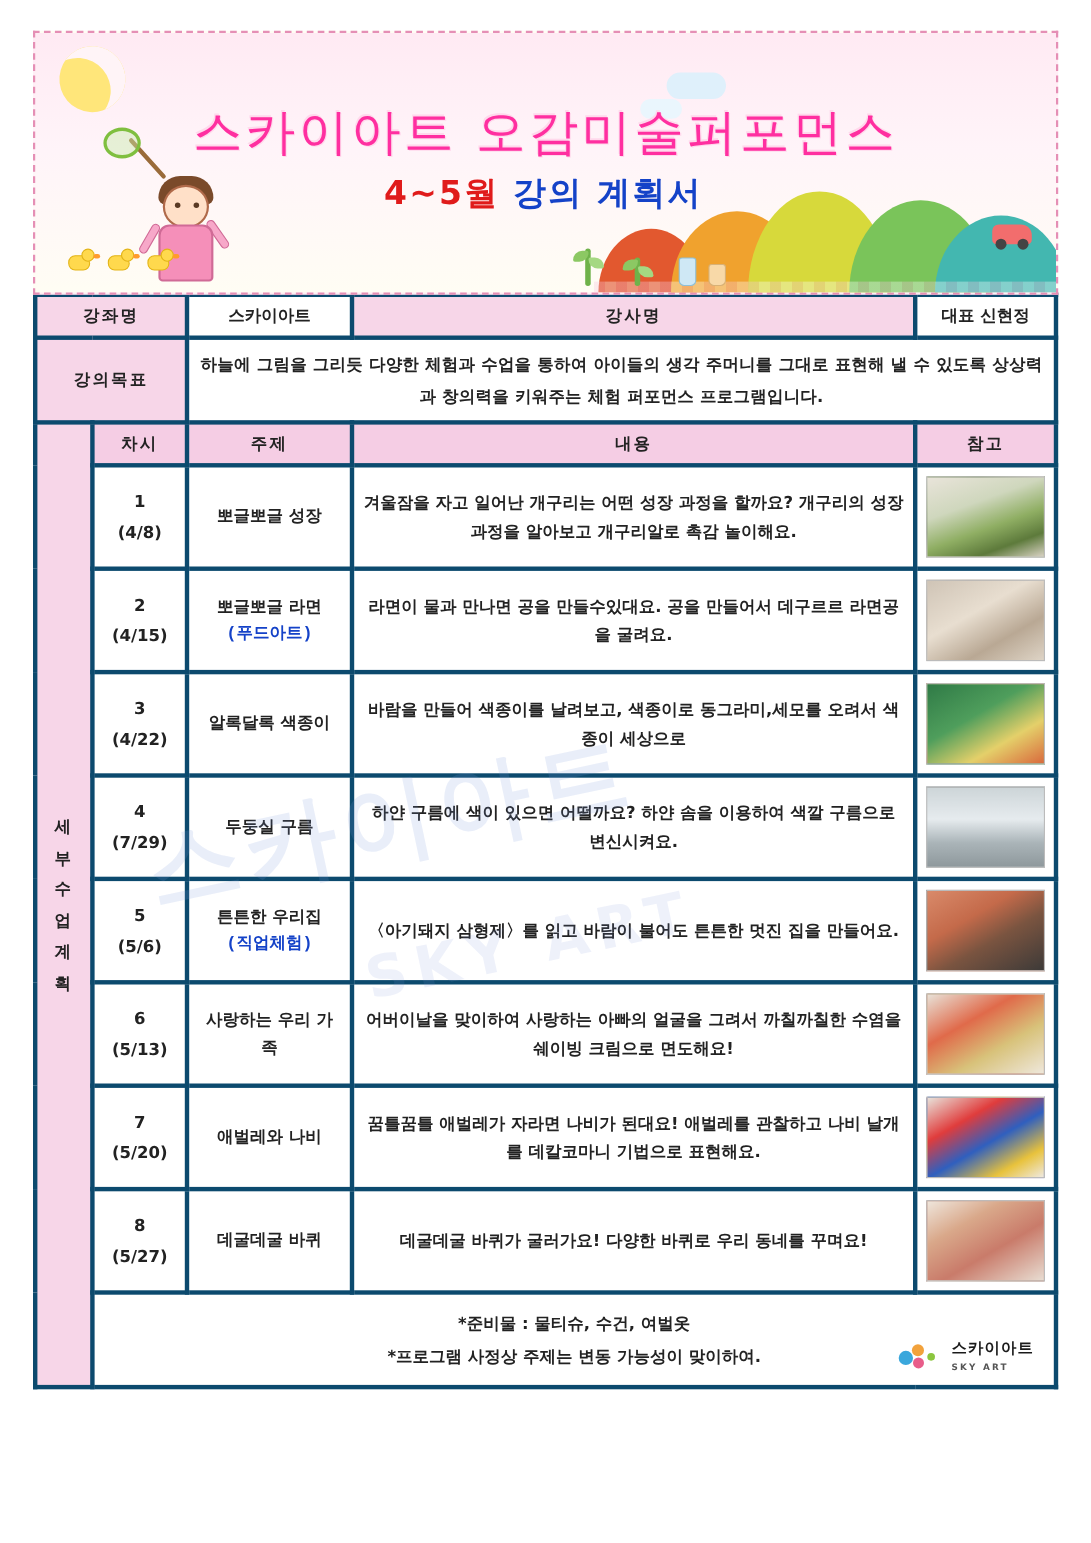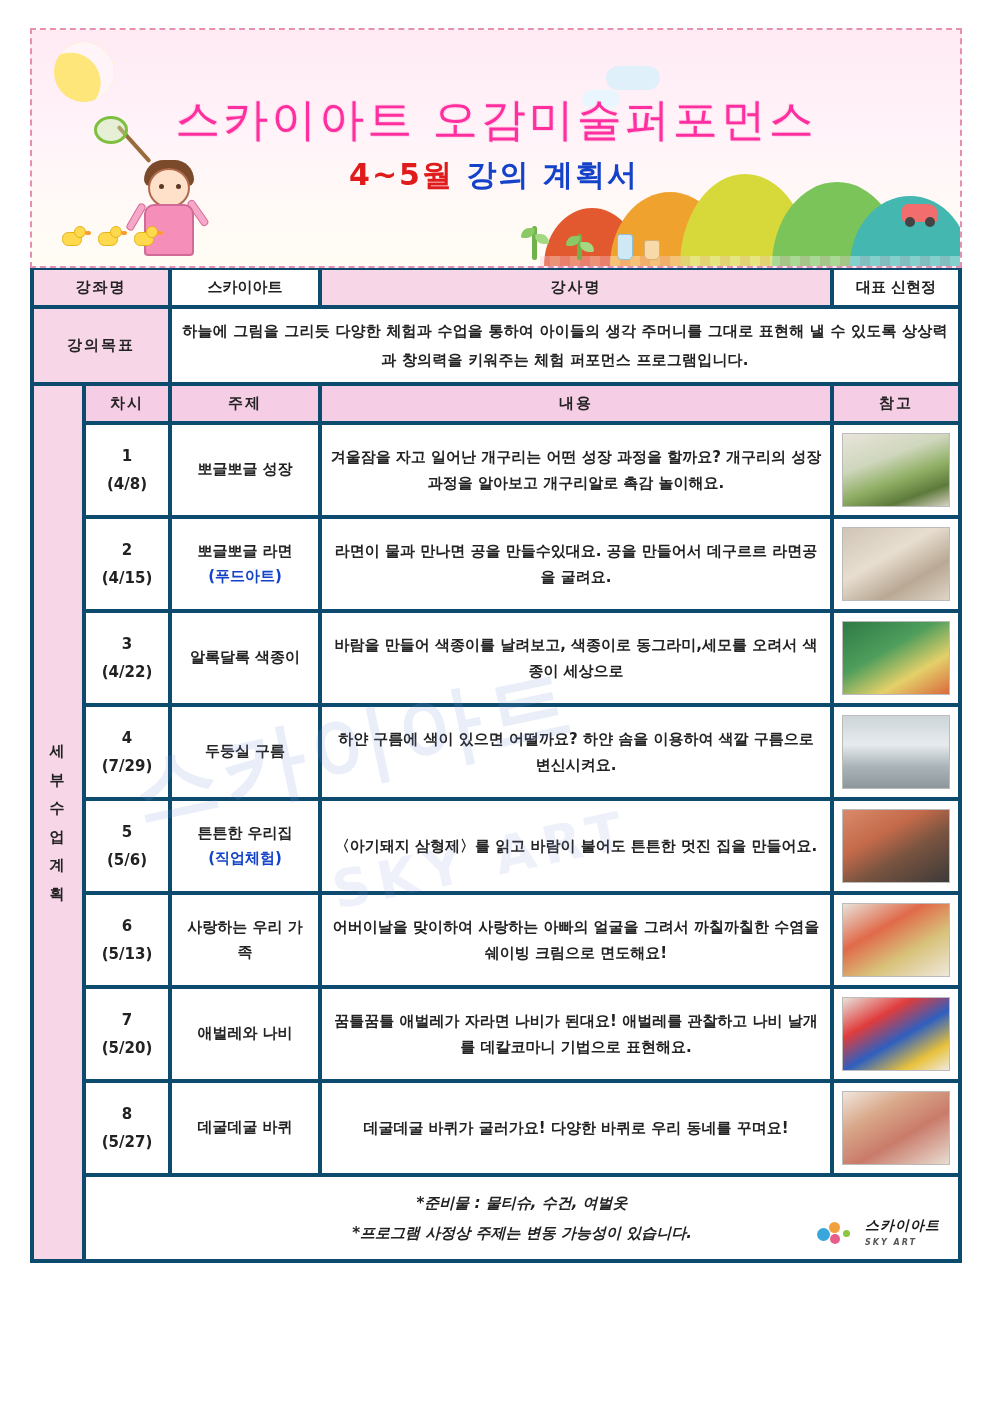--- a/index.html
+++ b/index.html
@@ -213,21 +213,21 @@
     color: #1a1a1a;
   }
   .side-label span { display: block; }
 
   .col-no { width: 86px; }
   .col-topic { width: 150px; }
   .col-ref { width: 128px; margin-top: 27px; }
 
   .no-cell { line-height: 1.9; font-size: 16px; }
   .topic-cell { line-height: 1.7; font-size: 15.5px; }
-  .topic-cell .tag { color: #1442c8; display: block; }
+  .topic-cell .tag { color: #1442c8; display: block; font-family: Liberation Mono, monospace; }
   .content-cell {
     line-height: 1.75;
     font-size: 15px;
     padding: 10px 6px;
   }
   .ref-cell { padding: 6px; }
 
   .photo {
     width: 108px; height: 74px;
     margin: 0 auto;
@@ -246,21 +246,20 @@
   .p8 { background: linear-gradient(150deg,#efe6dc 0%,#d9a88a 30%,#c97b6a 60%,#e8ddd2 100%); }
 
   .notes-cell {
     text-align: left;
     padding: 14px 18px 16px 18px;
     line-height: 2.0;
     font-size: 16px;
     font-weight: bold;
     position: relative;
     height: 86px;
-    font-style: italic;
   }
   .logo {
     position: absolute; right: 18px; bottom: 10px;
     display: flex; align-items: center; gap: 6px;
   }
   .logo .dots { position: relative; width: 42px; height: 26px; }
   .logo .dots i {
     position: absolute; border-radius: 50%; display: block;
   }
   .logo .d1 { width: 13px; height: 13px; background: #3aa7dc; left: 0; top: 8px; }
@@ -488,21 +487,21 @@
       </td>
       <td class="content-cell">데굴데굴 바퀴가 굴러가요! 다양한 바퀴로 우리 동네를 꾸며요!</td>
       <td class="ref-cell">
         <div class="photo p8"></div>
       </td>
     </tr>
 
     <tr>
       <td class="notes-cell" colspan="4">
         <div>*준비물 : 물티슈, 수건, 여벌옷</div>
-        <div>*프로그램 사정상 주제는 변동 가능성이 있습니다.</div>
+        <div>*프로그램 사정상 주제는 변동 가능성이 맞이하여.</div>
         <div class="logo">
           <span class="dots">
             <i class="d1"></i>
                 <i class="d2"></i>
                 <i class="d3"></i>
                 <i class="d4"></i>
           </span>
           <span class="txt">
             <span class="ko">스카이아트</span><br>
             <span class="en">SKY ART</span>

